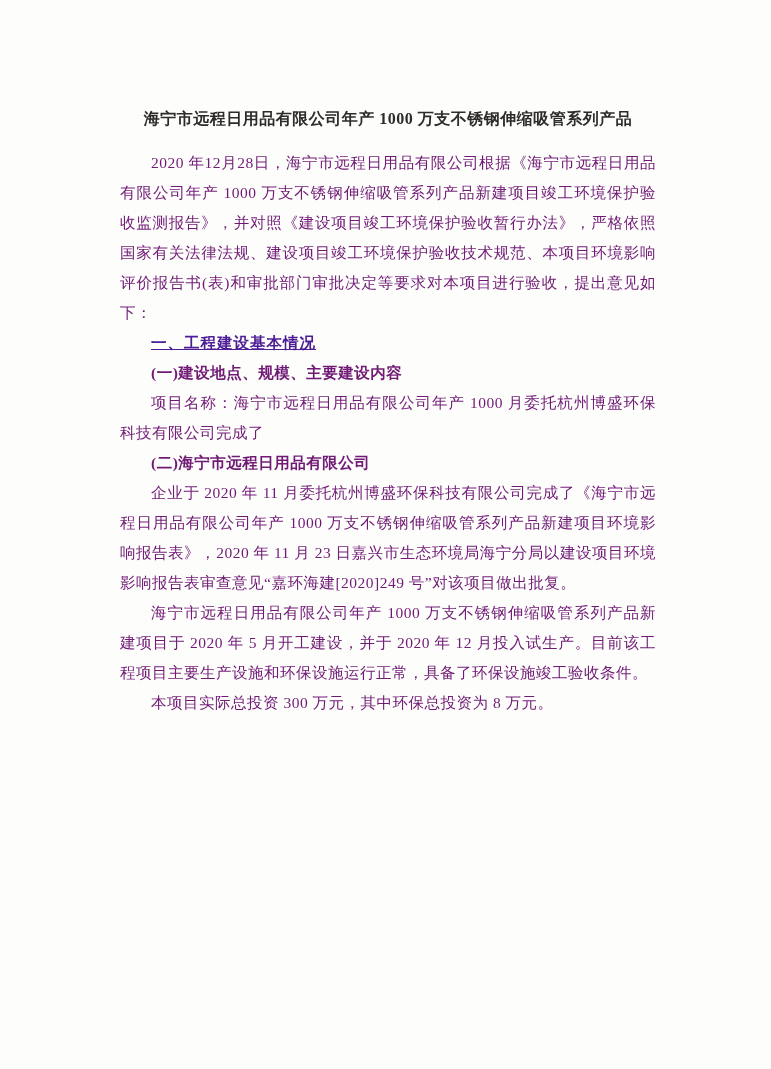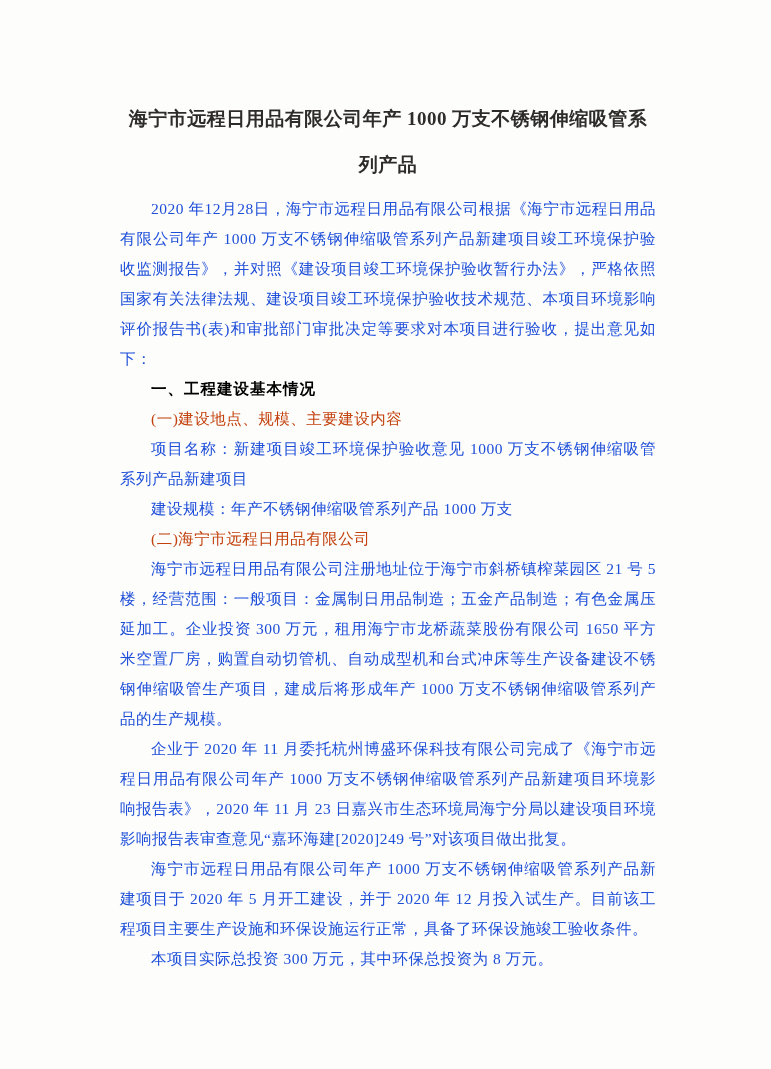--- a/index.html
+++ b/index.html
@@ -16,69 +16,68 @@
     font-family: "Liberation Serif", "DejaVu Serif", serif;
     color: #333130;
   }
   .content {
     position: absolute;
     top: 96px;
     left: 120px;
     width: 536px;
   }
   .doc-title {
-    font-size: 19px;
+    font-size: 16px;
     font-weight: bold;
     line-height: 46px;
     text-align: center;
     letter-spacing: 0.5px;
     color: #2e2c2b;
     margin: 0 0 6px 0;
   }
   .para {
     margin: 0;
     font-size: 15.5px;
     line-height: 30px;
     letter-spacing: 0.5px;
     text-indent: 2em;
     text-align: justify;
-    color: #1d4ed8;
+    color: #701a75;
   }
   .para.bold {
-    font-weight: normal;
-    color: #c2410c;
+    font-weight: bold;
+    color: #701a75;
   }
   .para.heading-major {
     font-weight: bold;
     letter-spacing: 1px;
-    color: #000000;
+    color: #4c1d95;
+    text-decoration: underline;
   }
 </style>
 </head>
 <body>
 
 <div class="page">
   <div class="content">
 
     <h1 class="doc-title">
       <span>海宁市远程日用品有限公司年产 1000 万支不锈钢伸缩吸管系列产品</span><br>
     </h1>
 
     <p class="para">2020 年12月28日，海宁市远程日用品有限公司根据《海宁市远程日用品有限公司年产 1000 万支不锈钢伸缩吸管系列产品新建项目竣工环境保护验收监测报告》，并对照《建设项目竣工环境保护验收暂行办法》，严格依照国家有关法律法规、建设项目竣工环境保护验收技术规范、本项目环境影响评价报告书(表)和审批部门审批决定等要求对本项目进行验收，提出意见如下：</p>
 
     <p class="para heading-major">一、工程建设基本情况</p>
 
     <p class="para bold">(一)建设地点、规模、主要建设内容</p>
 
-    <p class="para">项目名称：新建项目竣工环境保护验收意见 1000 万支不锈钢伸缩吸管系列产品新建项目</p>
-    <p class="para">建设规模：年产不锈钢伸缩吸管系列产品 1000 万支</p>
+    <p class="para">项目名称：海宁市远程日用品有限公司年产 1000 月委托杭州博盛环保科技有限公司完成了</p>
 
     <p class="para bold">(二)海宁市远程日用品有限公司</p>
 
-    <p class="para">海宁市远程日用品有限公司注册地址位于海宁市斜桥镇榨菜园区 21 号 5 楼，经营范围：一般项目：金属制日用品制造；五金产品制造；有色金属压延加工。企业投资 300 万元，租用海宁市龙桥蔬菜股份有限公司 1650 平方米空置厂房，购置自动切管机、自动成型机和台式冲床等生产设备建设不锈钢伸缩吸管生产项目，建成后将形成年产 1000 万支不锈钢伸缩吸管系列产品的生产规模。</p>
     <p class="para">企业于 2020 年 11 月委托杭州博盛环保科技有限公司完成了《海宁市远程日用品有限公司年产 1000 万支不锈钢伸缩吸管系列产品新建项目环境影响报告表》，2020 年 11 月 23 日嘉兴市生态环境局海宁分局以建设项目环境影响报告表审查意见“嘉环海建[2020]249 号”对该项目做出批复。</p>
     <p class="para">海宁市远程日用品有限公司年产 1000 万支不锈钢伸缩吸管系列产品新建项目于 2020 年 5 月开工建设，并于 2020 年 12 月投入试生产。目前该工程项目主要生产设施和环保设施运行正常，具备了环保设施竣工验收条件。</p>
 
 
     <p class="para">本项目实际总投资 300 万元，其中环保总投资为 8 万元。</p>
 
   </div>
 </div>
 
 </body></html>

